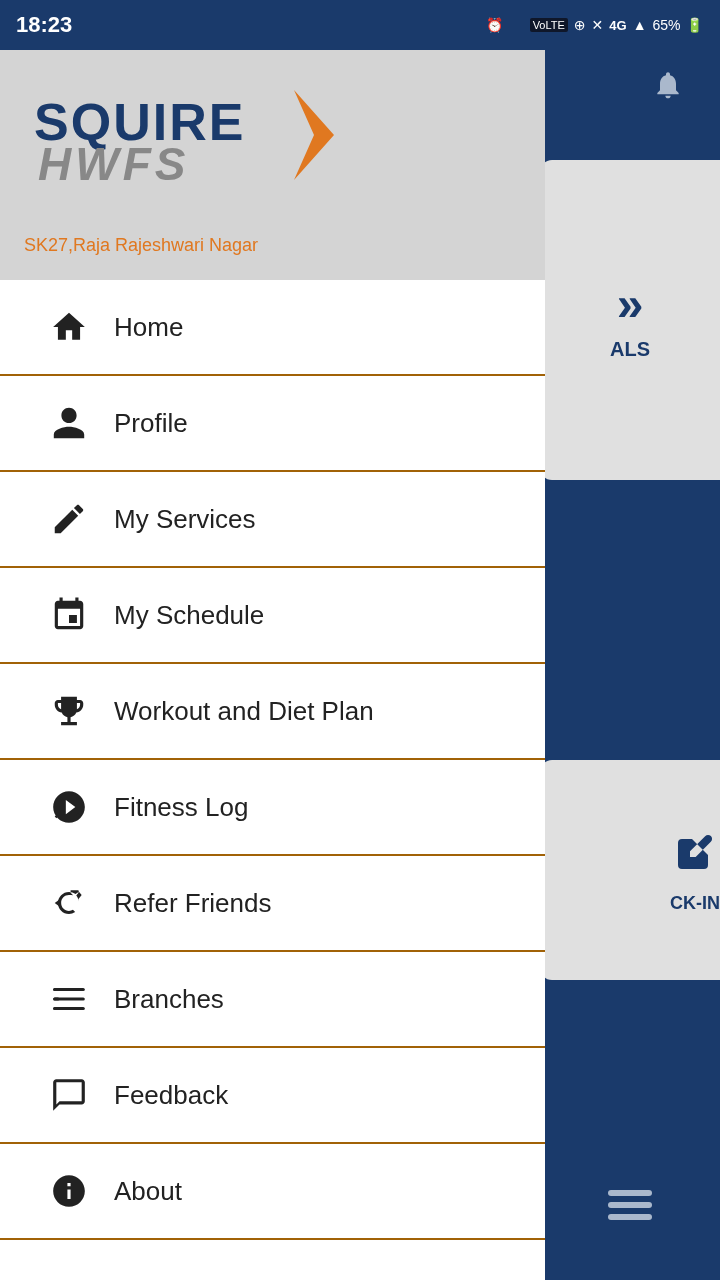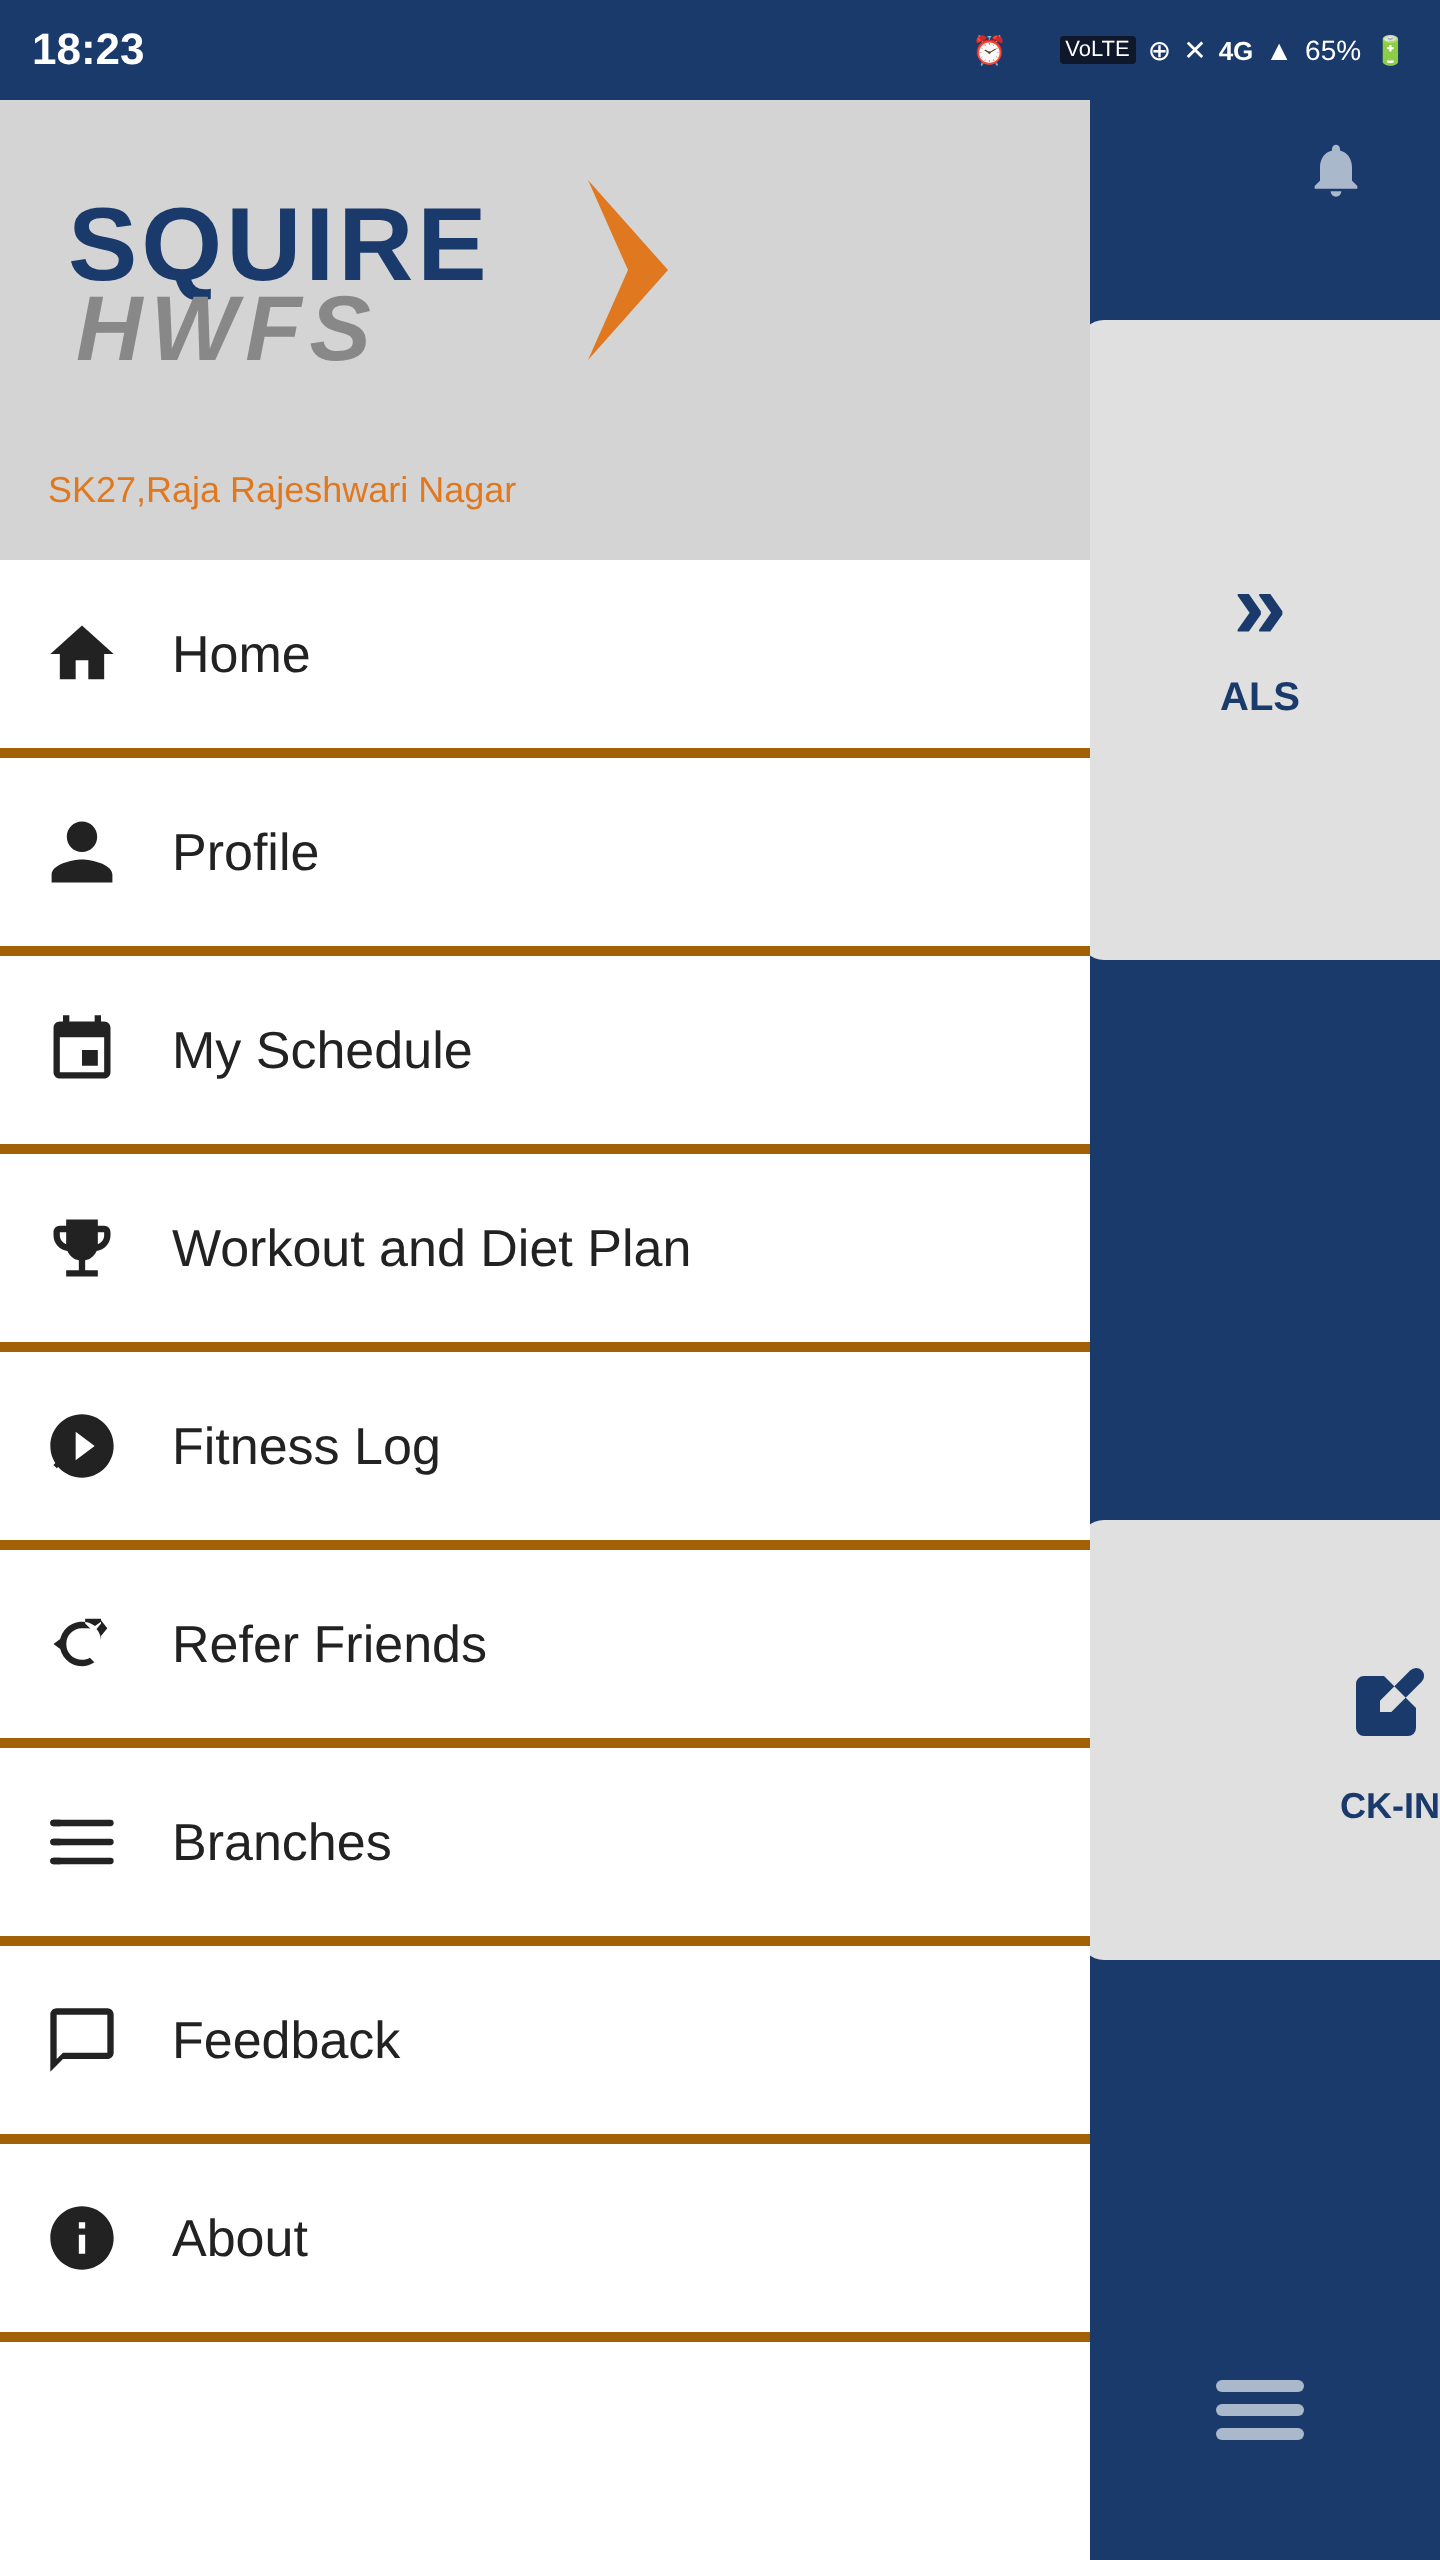--- a/index.html
+++ b/index.html
@@ -176,22 +176,22 @@
     
     .menu-list {
       flex: 1;
       overflow-y: auto;
       background: white;
     }
 
     .menu-item {
       display: flex;
       align-items: center;
-      padding: 22px 16px;
-      border-bottom: 5px solid #a16207;
+      padding: 22px 44px;
+      border-bottom: 2px solid #a16207;
       cursor: pointer;
     }
 
     .menu-icon {
       width: 50px;
       height: 50px;
       display: flex;
       align-items: center;
       justify-content: center;
       flex-shrink: 0;
@@ -293,20 +293,28 @@
 
     <div class="menu-item">
       <div class="menu-icon">
         <svg viewBox="0 0 24 24">
             <path d="M12 12c2.7 0 4.8-2.1 4.8-4.8S14.7 2.4 12 2.4 7.2 4.5 7.2 7.2 9.3 12 12 12zm0 2.4c-3.2 0-9.6 1.6-9.6 4.8v2.4h19.2v-2.4c0-3.2-6.4-4.8-9.6-4.8z"></path>
           </svg>
       </div>
       <span class="menu-label">Profile</span>
     </div>
 
+    <div class="menu-item">
+      <div class="menu-icon">
+        <svg viewBox="0 0 24 24">
+            <path d="M20.71 7.04c.39-.39.39-1.02 0-1.41l-2.34-2.34c-.39-.39-1.02-.39-1.41 0l-1.84 1.83 3.75 3.75 1.84-1.83zM3 17.25V21h3.75L17.81 9.93l-3.75-3.75L3 17.25z"></path>
+          </svg>
+      </div>
+      <span class="menu-label">My Services</span>
+    </div>
 
     <div class="menu-item">
       <div class="menu-icon">
         <svg viewBox="0 0 24 24">
             <path d="M17 12h-5v5h5v-5zM16 1v2H8V1H6v2H5c-1.11 0-1.99.9-1.99 2L3 19c0 1.1.89 2 2 2h14c1.1 0 2-.9 2-2V5c0-1.1-.9-2-2-2h-1V1h-2zm3 18H5V8h14v11z"></path>
           </svg>
       </div>
       <span class="menu-label">My Schedule</span>
     </div>
 

